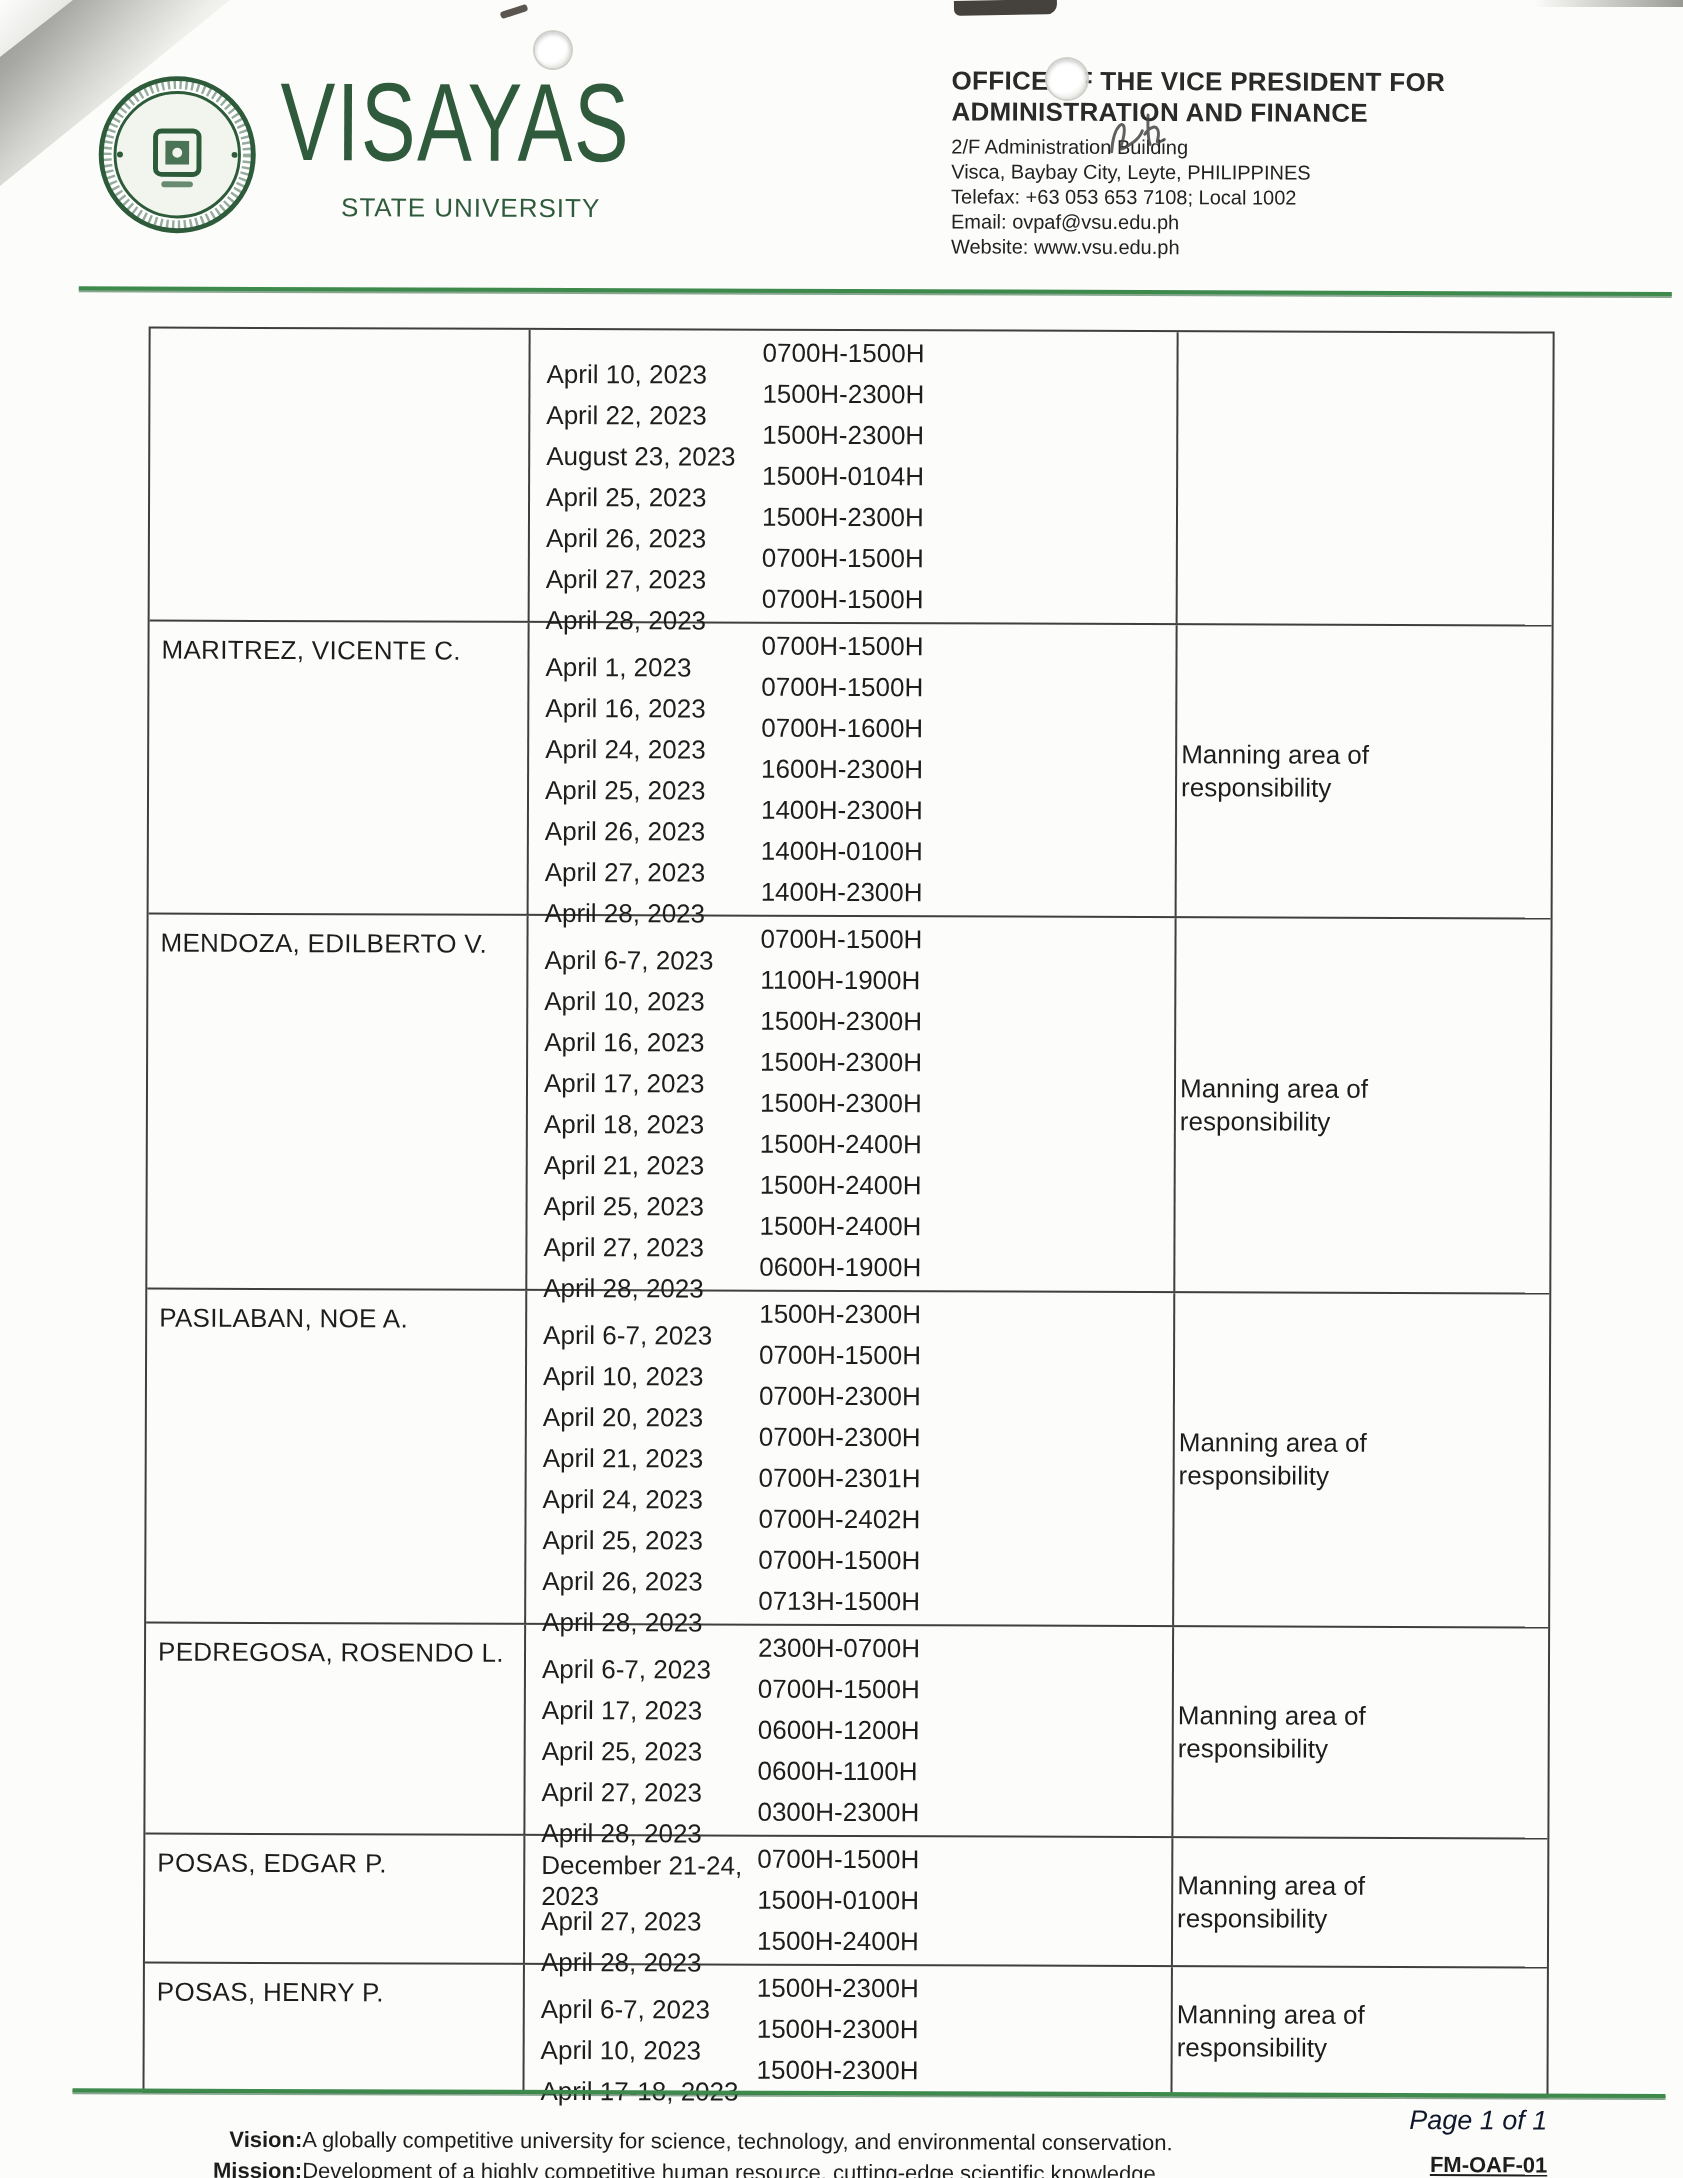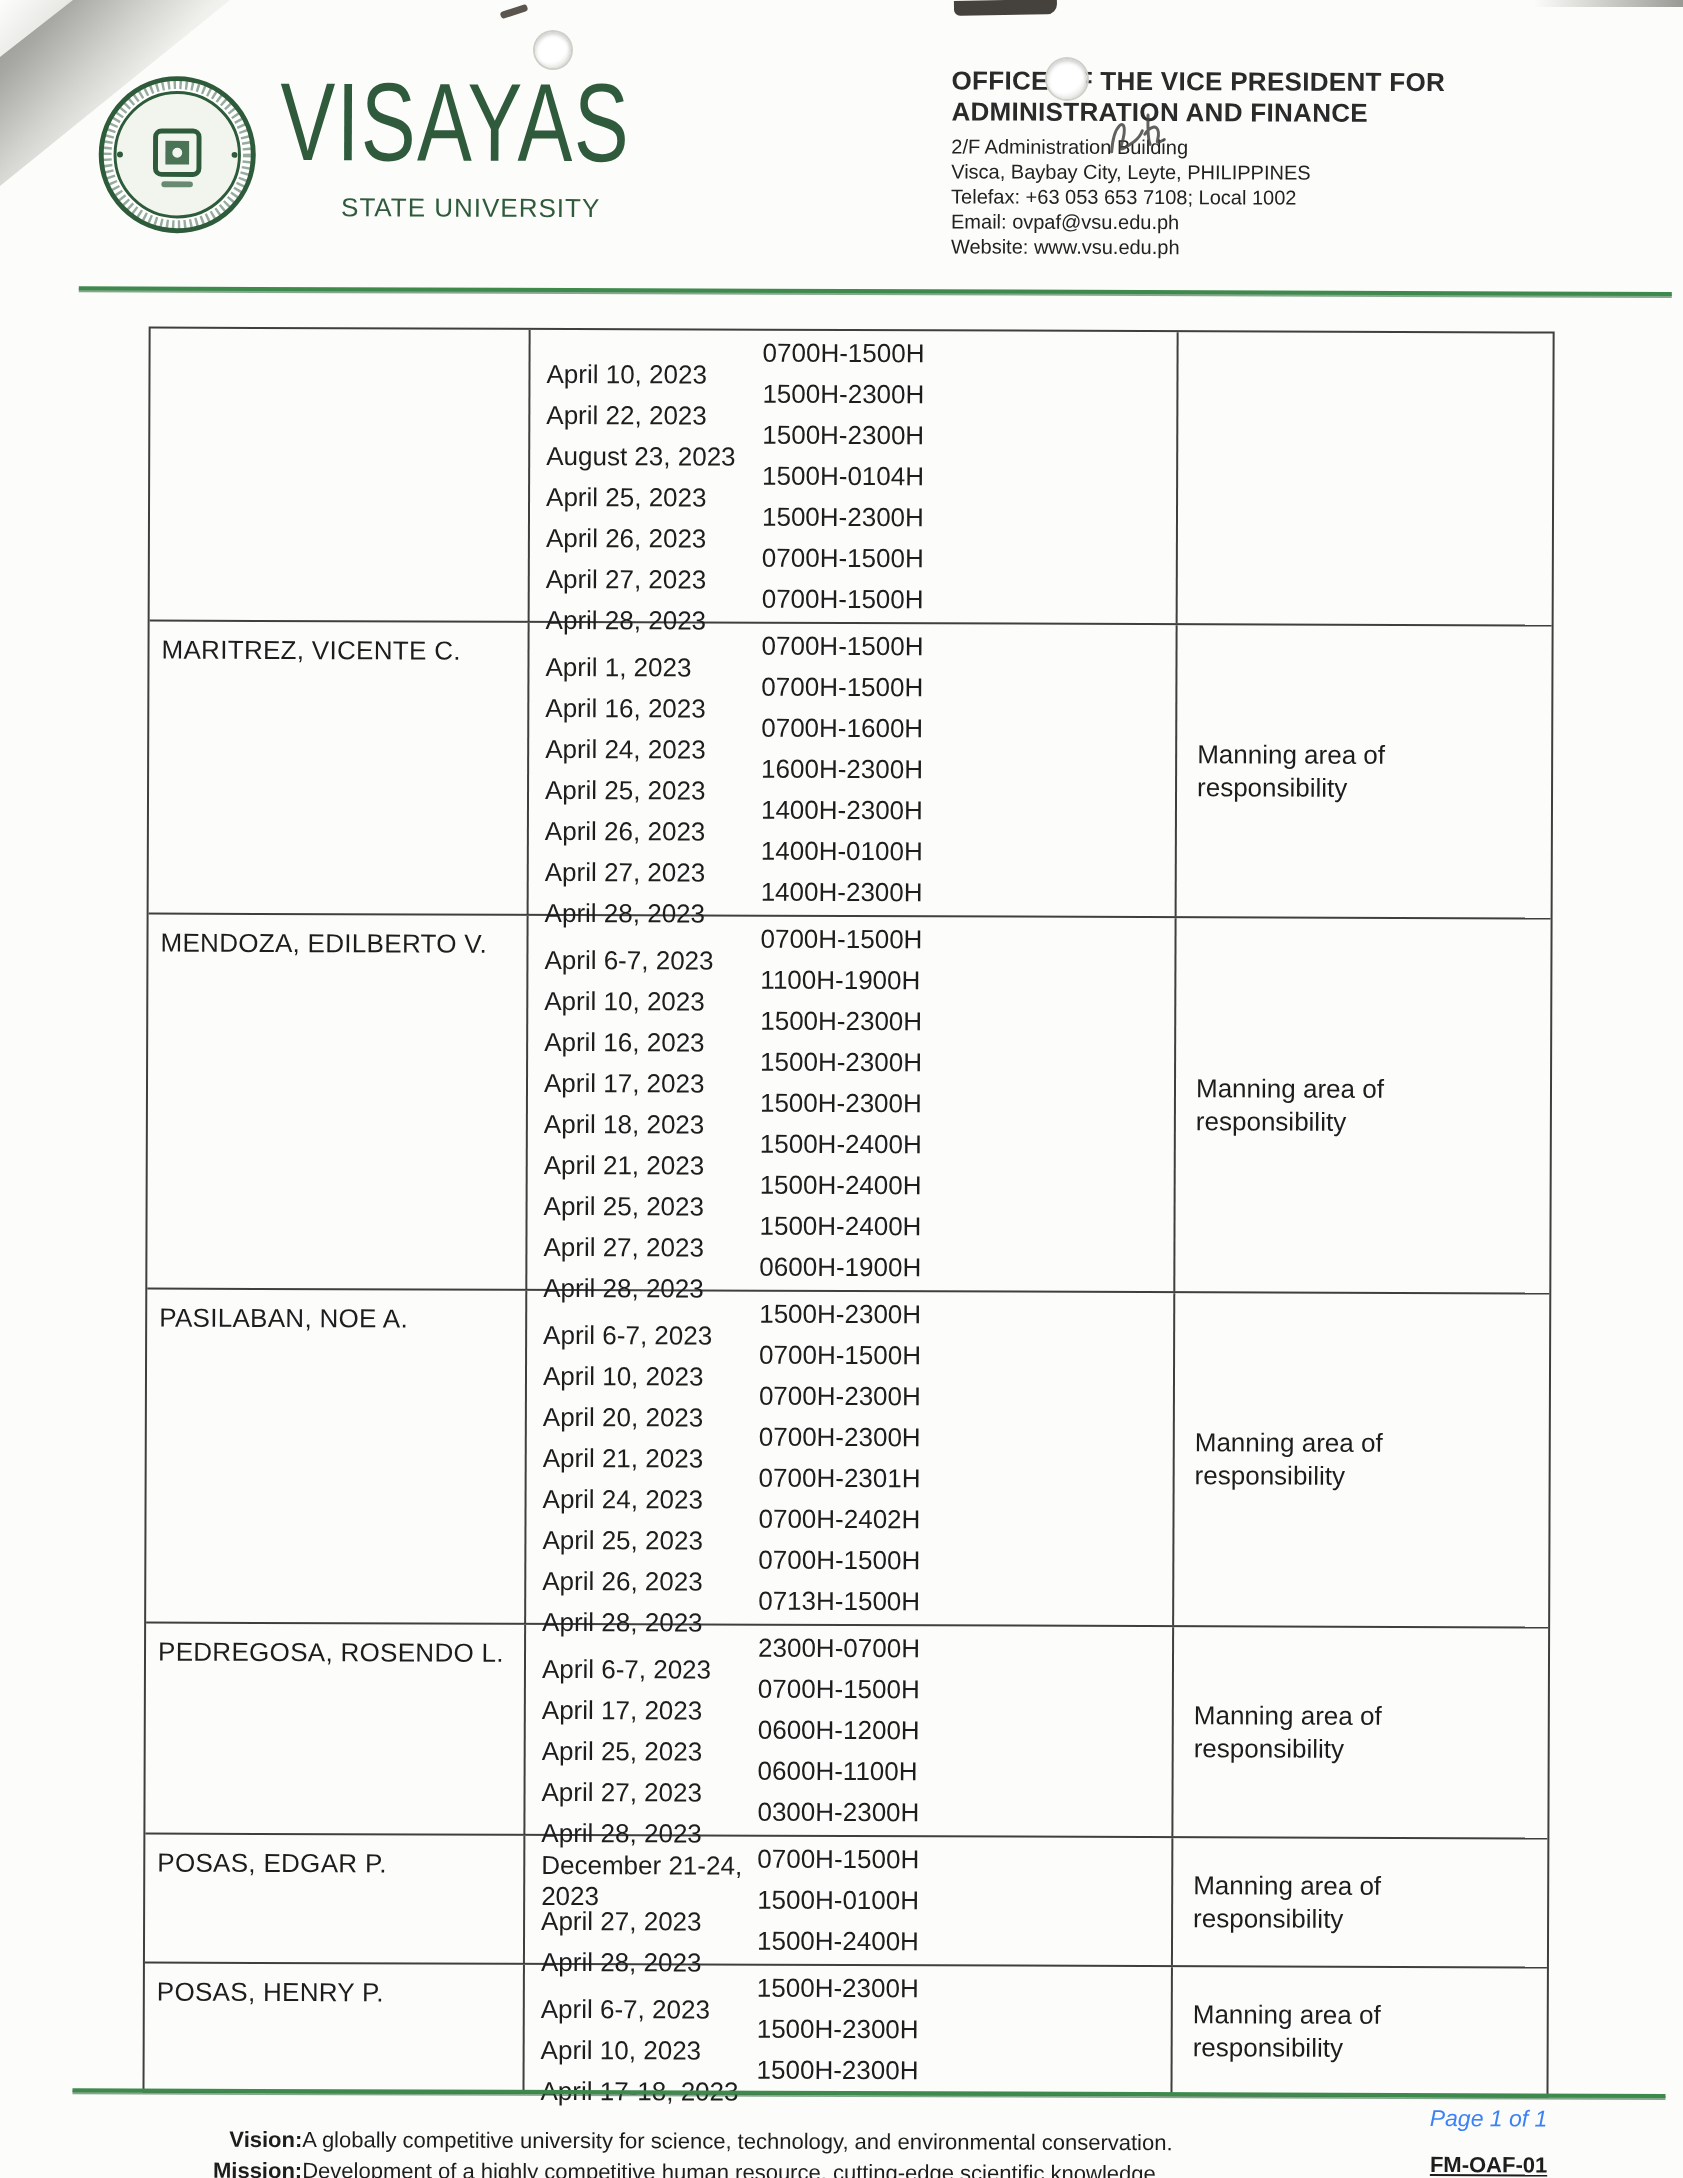--- a/index.html
+++ b/index.html
@@ -37,24 +37,24 @@
   .tgroup + .tgroup{border-top:2px solid #3f3f3f;}
   .tcell{box-sizing:border-box;}
   .name-cell{
     border-right:2px solid #3f3f3f;padding:8px 14px 0 12px;
     font-size:26px;letter-spacing:0.3px;line-height:40px;
   }
   .entries-cell{border-right:2px solid #3f3f3f;padding:2px 0;}
   .entry{height:41px;display:flex;align-items:center;font-size:26px;}
   .entry .date{margin-left:16px;width:216px;flex:none;margin-top:44px;}
   .remarks-cell{display:flex;align-items:center;}
-  .remarks-text{padding-left:20px;font-size:26px;line-height:33px;width:248px;}
+  .remarks-text{padding-left:4px;font-size:26px;line-height:33px;width:248px;}
 
   
-  .page-label{position:absolute;right:132px;top:2103px;font-size:23px;font-style:italic;color:#3b82f6;}
+  .page-label{position:absolute;right:132px;top:2103px;font-size:27px;font-style:italic;color:#0f172a;}
   .form-code{position:absolute;right:132px;top:2150px;font-size:22px;font-weight:bold;text-decoration:underline;}
   .vm-row{position:absolute;left:159px;font-size:22px;line-height:26px;white-space:nowrap;}
   .vm-row.vision{top:2129px;}
   .vm-row.mission{top:2160px;}
   .vm-label{font-weight:bold;display:inline-block;width:147px;text-align:right;}
 
   
   .corner-fold{
     position:absolute;left:0;top:0;width:230px;height:186px;pointer-events:none;
     background:linear-gradient(132deg,#8e8e8b 0%,#a8a8a4 18%,#d2d2cf 38%,#efefec 54%,rgba(252,252,250,0) 68%);

